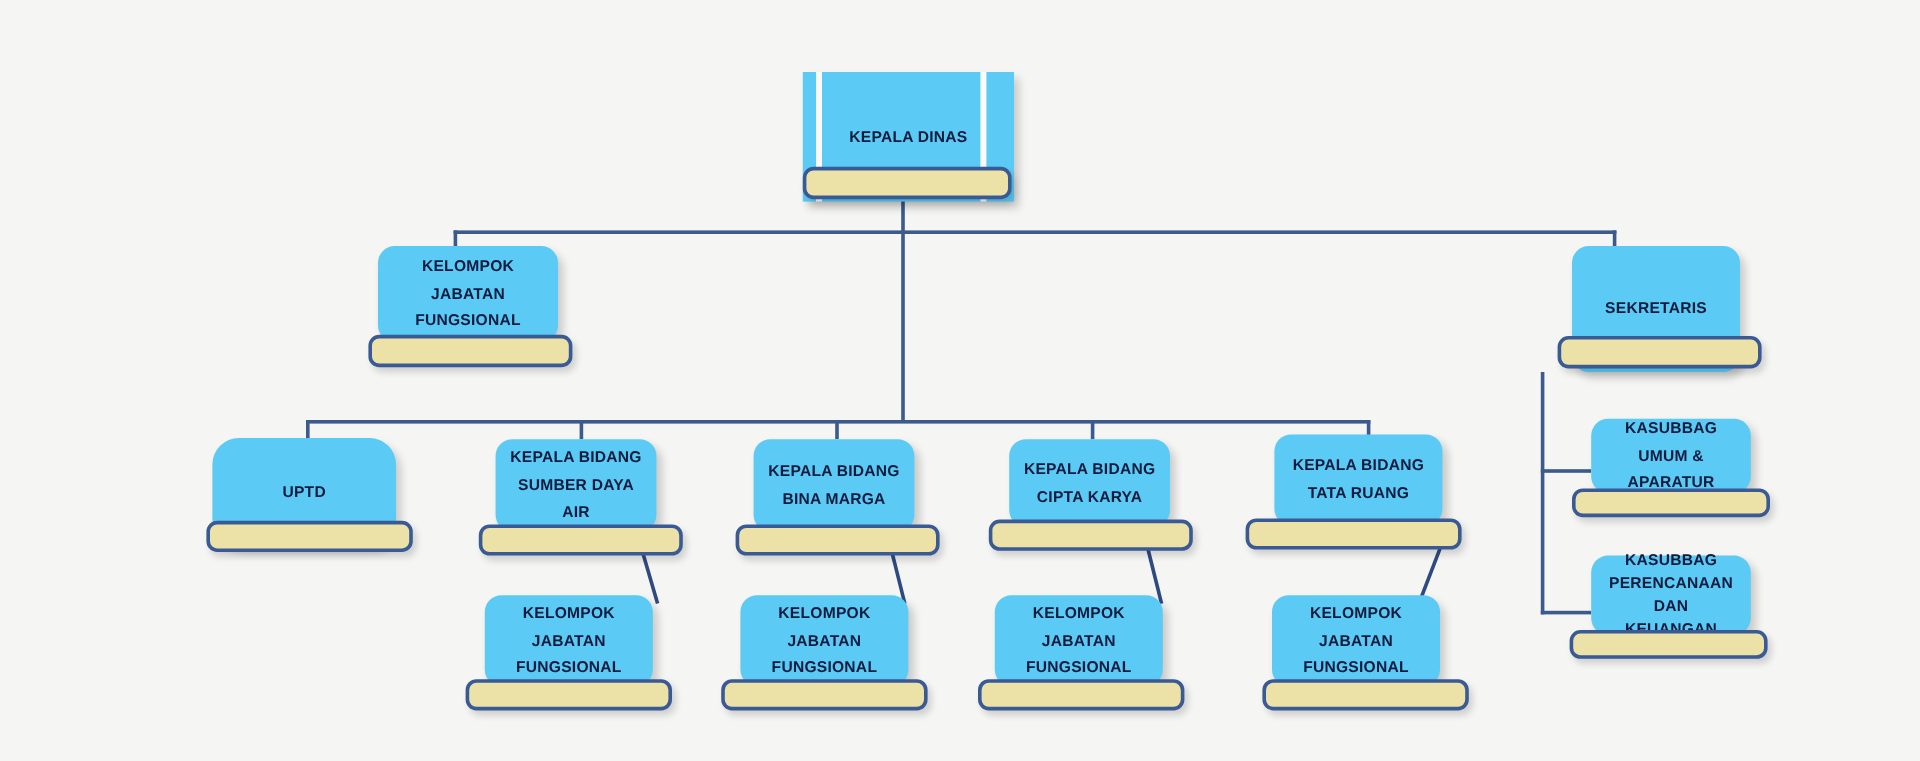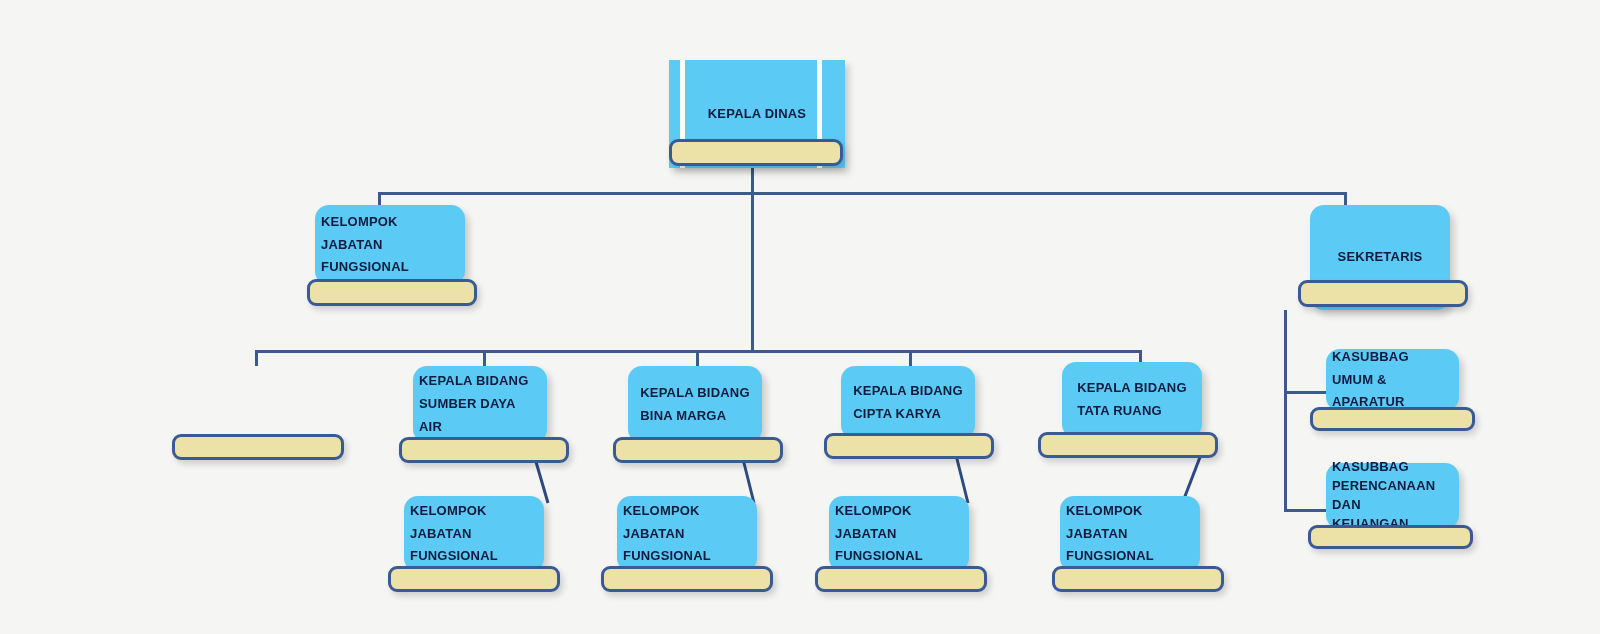--- a/index.html
+++ b/index.html
@@ -51,21 +51,21 @@
     display: flex;
     align-items: center;
     justify-content: center;
     box-sizing: border-box;
     width: 100%;
   }
   .node .label {
     color: #0d1b3e;
     font-size: 13px;
     font-weight: 600;
-    text-align: left;
+    text-align: center;
     letter-spacing: 0.2px;
     line-height: 1.75;
     padding: 0 6px;
     white-space: pre-line;
   }
   .node .bar {
     position: absolute;
     background: #ece2a7;
     border: 3px solid #3a5a96;
     border-radius: 9px;
@@ -158,20 +158,23 @@
   <div class="node" style="left:1326px; top:463px; width:133px; height:90px;">
     <div class="body" style="height:66px;">
       <span class="label" style="line-height:1.45;">KASUBBAG
 PERENCANAAN DAN
 KEUANGAN</span>
     </div>
     <div class="bar" style="left:-18px; top:62px; width:165px; height:24px;"></div>
   </div>
 
   <div class="node" style="left:177px; top:365px; width:153px; height:110px;">
+    <div class="body" style="height:90px; border-radius:22px;">
+      <span class="label">UPTD</span>
+    </div>
     <div class="bar" style="left:-5px; top:69px; width:172px; height:26px;"></div>
   </div>
 
   <div class="node" style="left:413px; top:366px; width:134px; height:105px;">
     <div class="body" style="height:77px;">
       <span class="label">KEPALA BIDANG
 SUMBER DAYA AIR</span>
     </div>
     <div class="bar" style="left:-14px; top:71px; width:170px; height:26px;"></div>
   </div>

